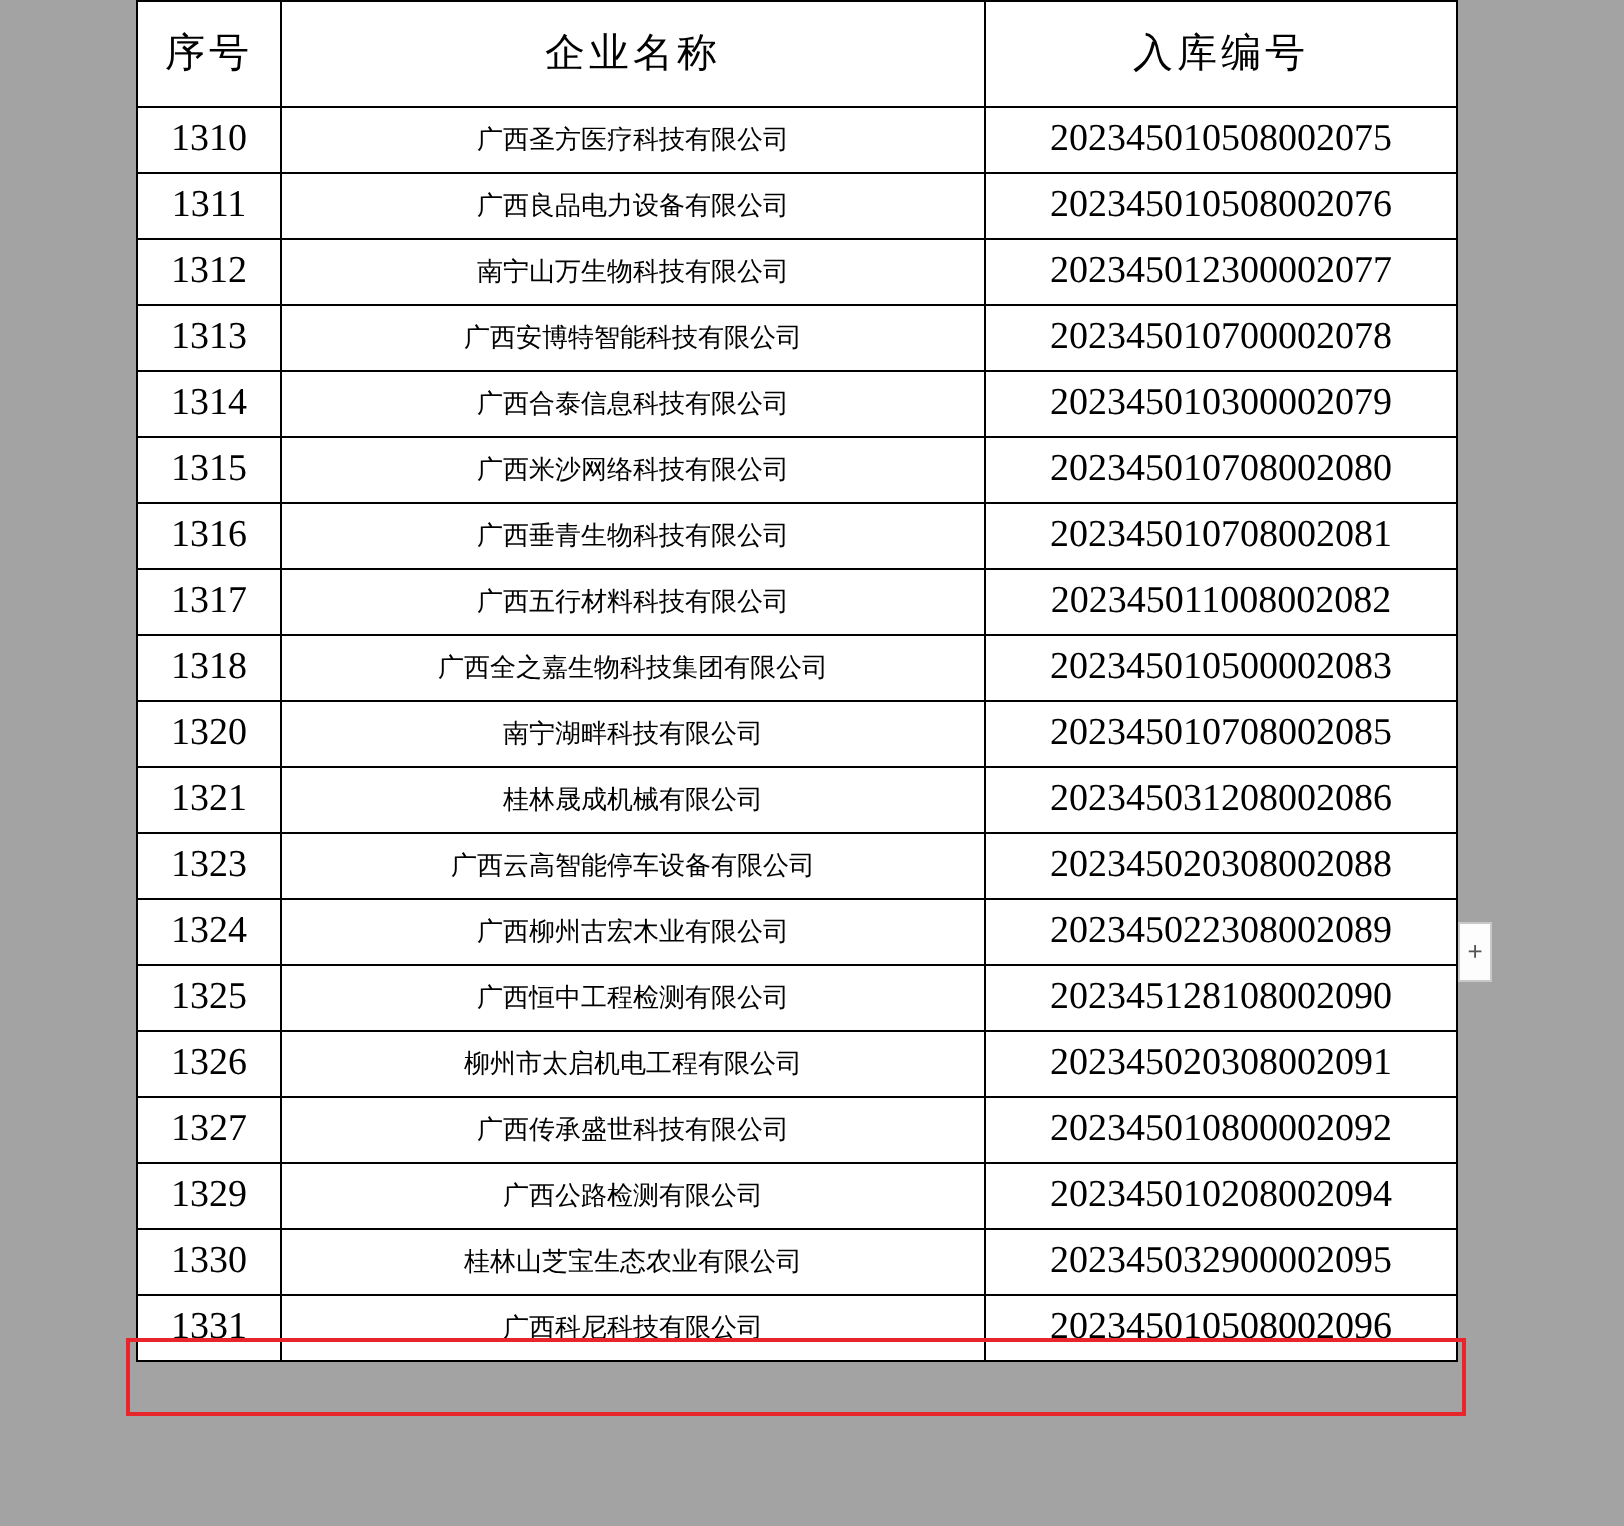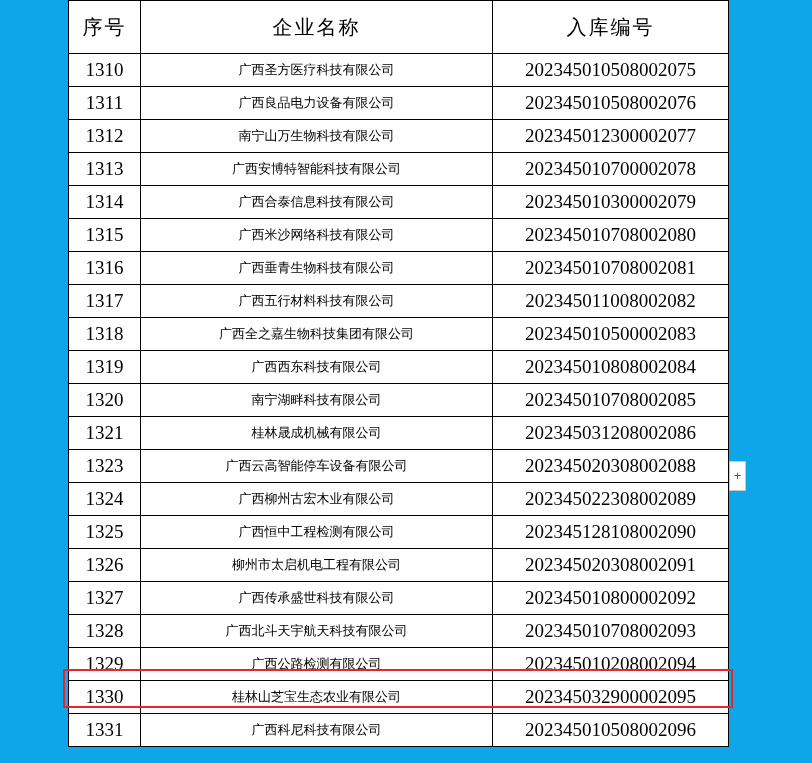--- a/index.html
+++ b/index.html
@@ -13,21 +13,21 @@
     font-family: "Liberation Serif", "DejaVu Serif", serif;
     position: relative;
     overflow: hidden;
   }
   .page {
     position: absolute;
     left: 0;
     top: 0;
     width: 812px;
     height: 763px;
-    background: #0ea5e9;
+    background: #a3a3a3;
   }
   table.reg-table {
     position: absolute;
     left: 68px;
     top: 0px;
     border-collapse: collapse;
     table-layout: fixed;
     width: 660px;
     background: #fff;
   }
@@ -157,25 +157,20 @@
         <td class="seq-cell">1317</td>
         <td class="name-cell">广西五行材料科技有限公司</td>
         <td class="code-cell">202345011008002082</td>
       </tr>
       <tr>
         <td class="seq-cell">1318</td>
         <td class="name-cell">广西全之嘉生物科技集团有限公司</td>
         <td class="code-cell">202345010500002083</td>
       </tr>
       <tr>
-        <td class="seq-cell">1319</td>
-        <td class="name-cell">广西西东科技有限公司</td>
-        <td class="code-cell">202345010808002084</td>
-      </tr>
-      <tr>
         <td class="seq-cell">1320</td>
         <td class="name-cell">南宁湖畔科技有限公司</td>
         <td class="code-cell">202345010708002085</td>
       </tr>
       <tr>
         <td class="seq-cell">1321</td>
         <td class="name-cell">桂林晟成机械有限公司</td>
         <td class="code-cell">202345031208002086</td>
       </tr>
       <tr>
@@ -195,25 +190,20 @@
       </tr>
       <tr>
         <td class="seq-cell">1326</td>
         <td class="name-cell">柳州市太启机电工程有限公司</td>
         <td class="code-cell">202345020308002091</td>
       </tr>
       <tr>
         <td class="seq-cell">1327</td>
         <td class="name-cell">广西传承盛世科技有限公司</td>
         <td class="code-cell">202345010800002092</td>
-      </tr>
-      <tr>
-        <td class="seq-cell">1328</td>
-        <td class="name-cell">广西北斗天宇航天科技有限公司</td>
-        <td class="code-cell">202345010708002093</td>
       </tr>
       <tr class="highlight-row">
         <td class="seq-cell">1329</td>
         <td class="name-cell">广西公路检测有限公司</td>
         <td class="code-cell">202345010208002094</td>
       </tr>
       <tr>
         <td class="seq-cell">1330</td>
         <td class="name-cell">桂林山芝宝生态农业有限公司</td>
         <td class="code-cell">202345032900002095</td>

